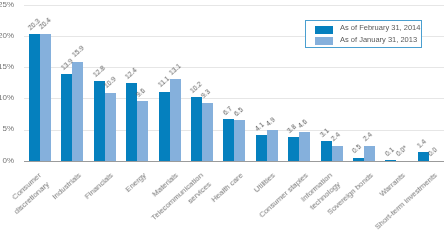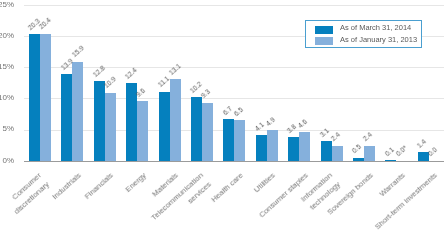--- a/index.html
+++ b/index.html
@@ -146,20 +146,20 @@
         <div>Warrants</div>
       </div>
       <div class="catwrap" style="left: 240.35px; top: 167.42px; width: 200px;">
         <div>Short-term investments</div>
       </div>
     </div>
 
   <div id="legend">
     <div class="legrow" style="top:4.3px">
       <span class="swatch" style="background: rgb(5, 128, 190);"></span>
-      <span class="legtxt">As of March 31, 2014</span>
+      <span class="legtxt">As of February 31, 2014</span>
     </div>
     <div class="legrow" style="top:15.9px">
       <span class="swatch" style="background: rgb(133, 176, 220);"></span>
       <span class="legtxt">As of January 31, 2013</span>
     </div>
   </div>
 </div>
 
 </body></html>

